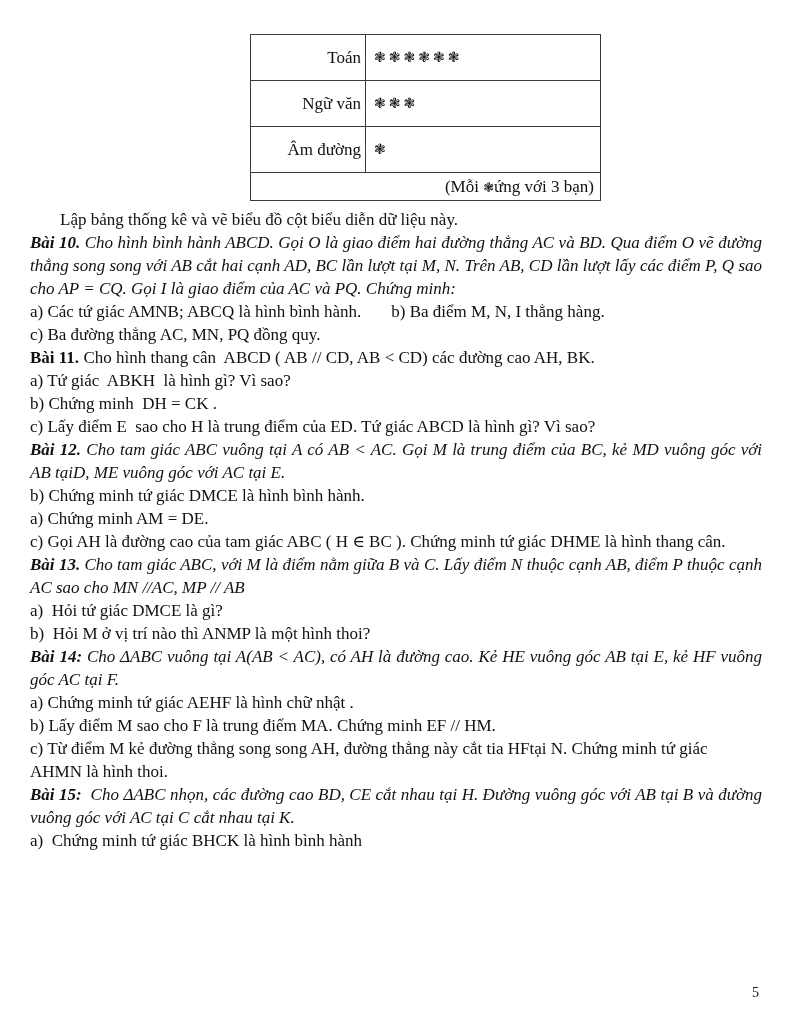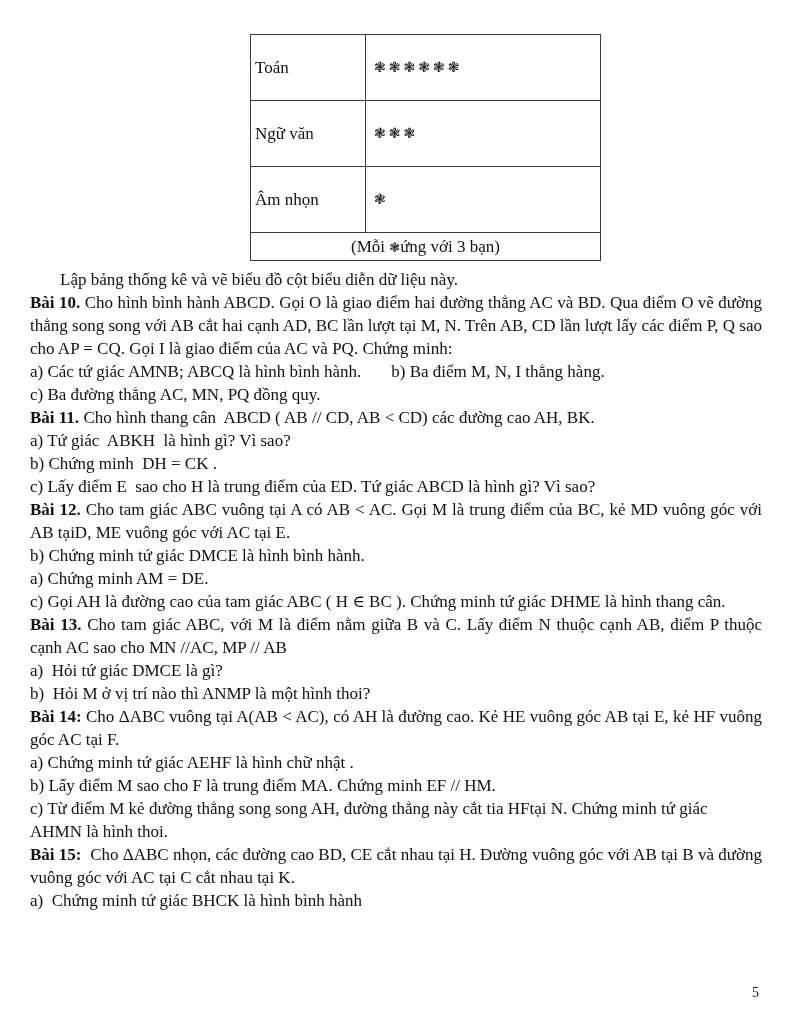--- a/index.html
+++ b/index.html
@@ -11,28 +11,28 @@
     background:#ffffff;
     color:#111111;
     font-family:"Liberation Serif","DejaVu Serif",serif;
     font-size:17px;
     line-height:23px;
     overflow:hidden;
   }
   
   table.picto { border-collapse:collapse; margin:0 0 7px 220px; }
   table.picto td { border:1px solid #3a3a3a; }
-  td.subj { width:106px; height:29px; text-align:left; padding:18px 4px; }
+  td.subj { width:106px; height:29px; text-align:right; padding:8px 4px; }
   td.syms { width:218px; padding:0 8px; font-family:"DejaVu Sans",sans-serif; font-size:14px; letter-spacing:3px; }
-  td.cap  { height:27px; text-align:center; padding:0 6px; }
+  td.cap  { height:27px; text-align:right; padding:0 6px; }
   .sym-inline { font-family:"DejaVu Sans",sans-serif; font-size:13px; letter-spacing:0; }
   
   p.line, p.para { margin:0; }
   .indent1 { text-indent:30px; }
-  .just { text-align:justify; }
+  .just { text-align:justify;font-style:italic; }
   .b { font-weight:700; }
   .pre { white-space:pre-wrap; }
   .gapb { margin-left:30px; }
   .ind30 { margin-left:30px; }
   .ind25 { margin-left:25px; }
   .ind7  { margin-left:7px; }
   .mt10  { margin-top:11px; }
   .pagenum {
     position:absolute; right:33px; bottom:20px;
     font-size:14px; color:#111;
@@ -47,21 +47,21 @@
     <tbody>
       <tr>
         <td class="subj">Toán</td>
         <td class="syms">❃❃❃❃❃❃</td>
       </tr>
       <tr>
         <td class="subj">Ngữ văn</td>
         <td class="syms">❃❃❃</td>
       </tr>
       <tr>
-        <td class="subj">Âm nhọn</td>
+        <td class="subj">Âm đường</td>
         <td class="syms">❃</td>
       </tr>
       <tr>
         <td class="cap" colspan="2"><span>(Mỗi </span><span class="sym-inline">❃</span><span>ứng với 3 bạn)</span></td>
       </tr>
     </tbody>
   </table>
 
   <p class="line indent1">Lập bảng thống kê và vẽ biểu đồ cột biểu diễn dữ liệu này.</p>
 

